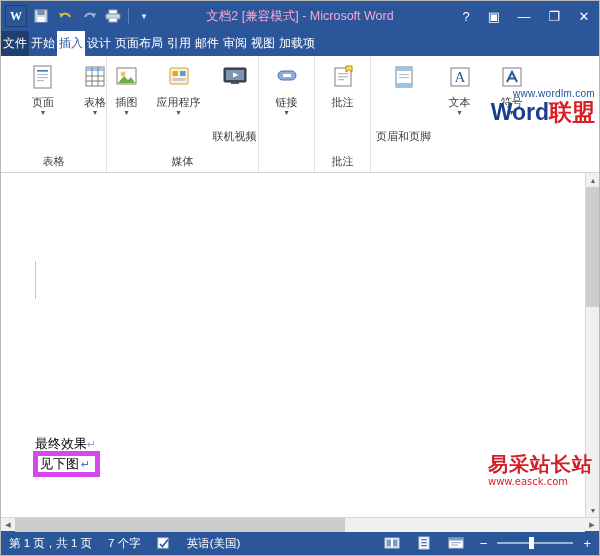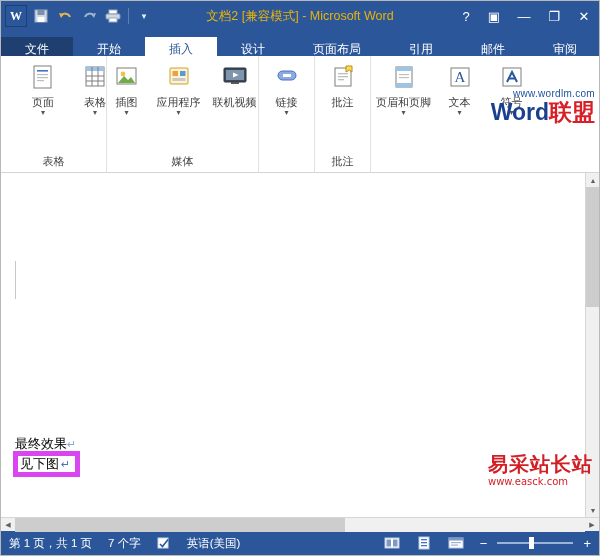--- a/index.html
+++ b/index.html
@@ -33,38 +33,38 @@
   }
   .qat{display:flex;align-items:center;gap:2px;}
   .qat-btn{
     width:22px;height:22px;display:flex;align-items:center;justify-content:center;
     color:#e8eef7;font-size:13px;
   }
   .qat-btn svg{display:block;}
   .qat-sep{width:1px;height:16px;background:#5b80bb;margin:0 2px;}
   .title-text{
     position:absolute;left:0;right:0;text-align:center;
-    color:#eab308;font-size:12.5px;line-height:30px;pointer-events:none;
+    color:#f9a8d4;font-size:12.5px;line-height:30px;pointer-events:none;
   }
   .win-controls{
     margin-left:auto;display:flex;align-items:center;height:30px;
     position:relative;z-index:3;
   }
   .win-btn{
     width:30px;height:30px;display:flex;align-items:center;justify-content:center;
     color:#ffffff;font-size:13px;
   }
   .help-btn{width:26px;color:#fff;display:flex;align-items:center;justify-content:center;font-size:13px;height:30px;}
 
   
   .tabbar{
     height:25px;background:#2b579a;display:flex;align-items:flex-end;flex:none;
   }
   .tab{
-    padding:0 24px;height:19px;line-height:25px;color:#ffffff;font-size:12px;
+    padding:0 2px;height:25px;line-height:25px;color:#ffffff;font-size:12px;
     white-space:nowrap;
   }
   .tab.file{background:#1e3f6f;}
   .tab.active{background:#ffffff;color:#2b579a;}
 
   
   .ribbon{
     background:#ffffff;border-bottom:1px solid #d4d4d4;
     height:117px;display:flex;position:relative;flex:none;
     box-sizing:border-box;
@@ -76,21 +76,21 @@
   .rgroup + .rgroup{border-left:1px solid #e2e2e2;}
   .rgroup-items{display:flex;align-items:flex-start;height:88px;}
   .rgroup-label{
     font-size:11px;color:#444;text-align:center;width:100%;
     position:absolute;bottom:3px;left:0;
   }
   .ritem{
     width:52px;display:flex;flex-direction:column;align-items:center;
     padding:2px 1px 0;box-sizing:border-box;
   }
-  .ritem.wide{width:60px;}
+  .ritem.wide{width:60px;gap:34px;}
   .ricon{
     width:32px;height:32px;display:flex;align-items:center;justify-content:center;
     margin-bottom:2px;
   }
   .rlabel{font-size:11px;color:#3b3b3b;text-align:center;line-height:12px;}
   .rcaret{font-size:8px;color:#555;line-height:8px;margin-top:1px;}
 
   .wordlm{
     position:absolute;right:4px;top:32px;text-align:right;
   }
@@ -98,21 +98,21 @@
   .wordlm .brand{font-size:23px;font-weight:bold;color:#d81f26;line-height:26px;}
   .wordlm .brand .w{color:#1a3f8f;}
 
   
   .docarea{
     flex:1;background:#7f7f7f;position:relative;overflow:hidden;display:flex;
   }
   .page{
     position:absolute;left:0;top:0;right:14px;bottom:0;background:#ffffff;
   }
-  .page-inner{position:absolute;inset:0;}
+  .page-inner{position:absolute;inset:0;margin-left:20px;}
   .corner-mark{
     position:absolute;left:14px;top:88px;width:1px;height:38px;background:#c7c7c7;
   }
   .para1{
     position:absolute;left:14px;top:262px;font-size:13px;color:#000;
     font-family:"DejaVu Sans","Liberation Sans",sans-serif;
   }
   .para1 .pilcrow{color:#8aa9d6;font-size:11px;}
   .boxed{
     position:absolute;left:12px;top:278px;width:67px;height:26px;

